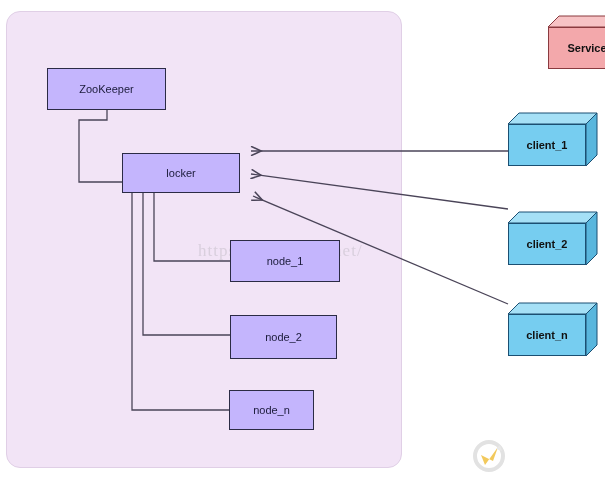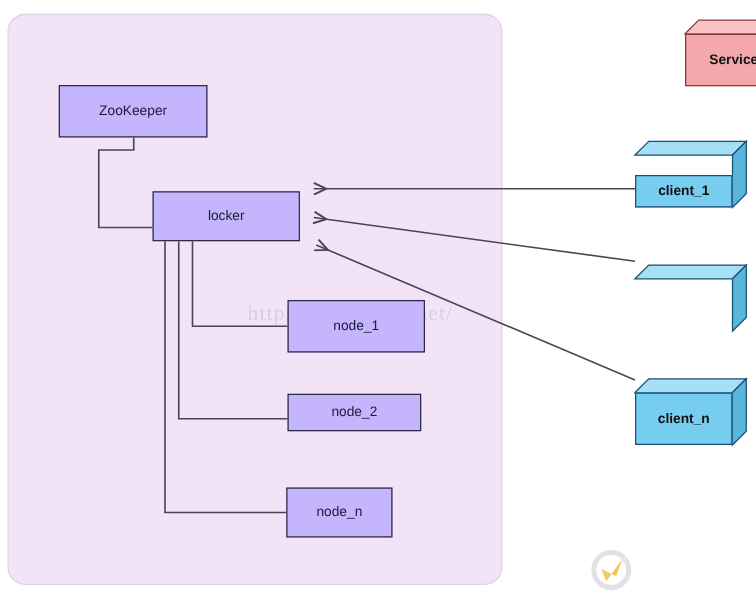--- a/index.html
+++ b/index.html
@@ -148,21 +148,21 @@
   <div id="panel-nodes">
       <div class="flatbox" style="left: 47px; top: 68px; width: 119px; height: 42px;">
         <span>ZooKeeper</span>
       </div>
       <div class="flatbox" style="left: 122px; top: 153px; width: 118px; height: 40px; align-items: center;">
         <span>locker</span>
       </div>
       <div class="flatbox" style="left: 230px; top: 240px; width: 110px; height: 42px; text-align: right;">
         <span>node_1</span>
       </div>
-      <div class="flatbox" style="left: 230px; top: 315px; width: 107px; height: 30px;">
+      <div class="flatbox" style="left: 230px; top: 315px; width: 107px; height: 44px;">
         <span>node_2</span>
       </div>
       <div class="flatbox" style="left: 229px; top: 390px; width: 85px; height: 40px;">
         <span>node_n</span>
       </div>
     </div>
 
   <div id="right-nodes">
       <div class="box3d pink" style="left: 508px; top: 16px; width: 89px; height: 53px; margin-left: 40px;">
         <svg width="89" height="53">
@@ -171,29 +171,32 @@
         </svg>
         <div class="face-front" style="width: 78px; height: 42px;">
           <span>Service</span>
         </div>
       </div>
       <div class="box3d blue" style="left: 508px; top: 113px; width: 89px; height: 53px;">
         <svg width="89" height="53">
           <polygon points="0,11 11,0 89,0 78,11" fill="#a5e0f6" stroke="#1b4f72" stroke-width="1"></polygon>
           <polygon points="78,11 89,0 89,42 78,53" fill="#59b6dd" stroke="#1b4f72" stroke-width="1"></polygon>
         </svg>
-        <div class="face-front" style="width: 78px; height: 26px;">
+        <div class="face-front" style="width: 78px; height: 42px;">
           <span>client_1</span>
         </div>
       </div>
       <div class="box3d blue" style="left: 508px; top: 212px; width: 89px; height: 53px;">
         <svg width="89" height="53">
           <polygon points="0,11 11,0 89,0 78,11" fill="#a5e0f6" stroke="#1b4f72" stroke-width="1"></polygon>
           <polygon points="78,11 89,0 89,42 78,53" fill="#59b6dd" stroke="#1b4f72" stroke-width="1"></polygon>
         </svg>
+        <div class="face-front" style="width: 78px; height: 42px;">
+          <span>client_2</span>
+        </div>
       </div>
       <div class="box3d blue" style="left: 508px; top: 303px; width: 89px; height: 53px; border-radius: 18px;">
         <svg width="89" height="53">
           <polygon points="0,11 11,0 89,0 78,11" fill="#a5e0f6" stroke="#1b4f72" stroke-width="1"></polygon>
           <polygon points="78,11 89,0 89,42 78,53" fill="#59b6dd" stroke="#1b4f72" stroke-width="1"></polygon>
         </svg>
         <div class="face-front" style="width: 78px; height: 42px;">
           <span>client_n</span>
         </div>
       </div>

